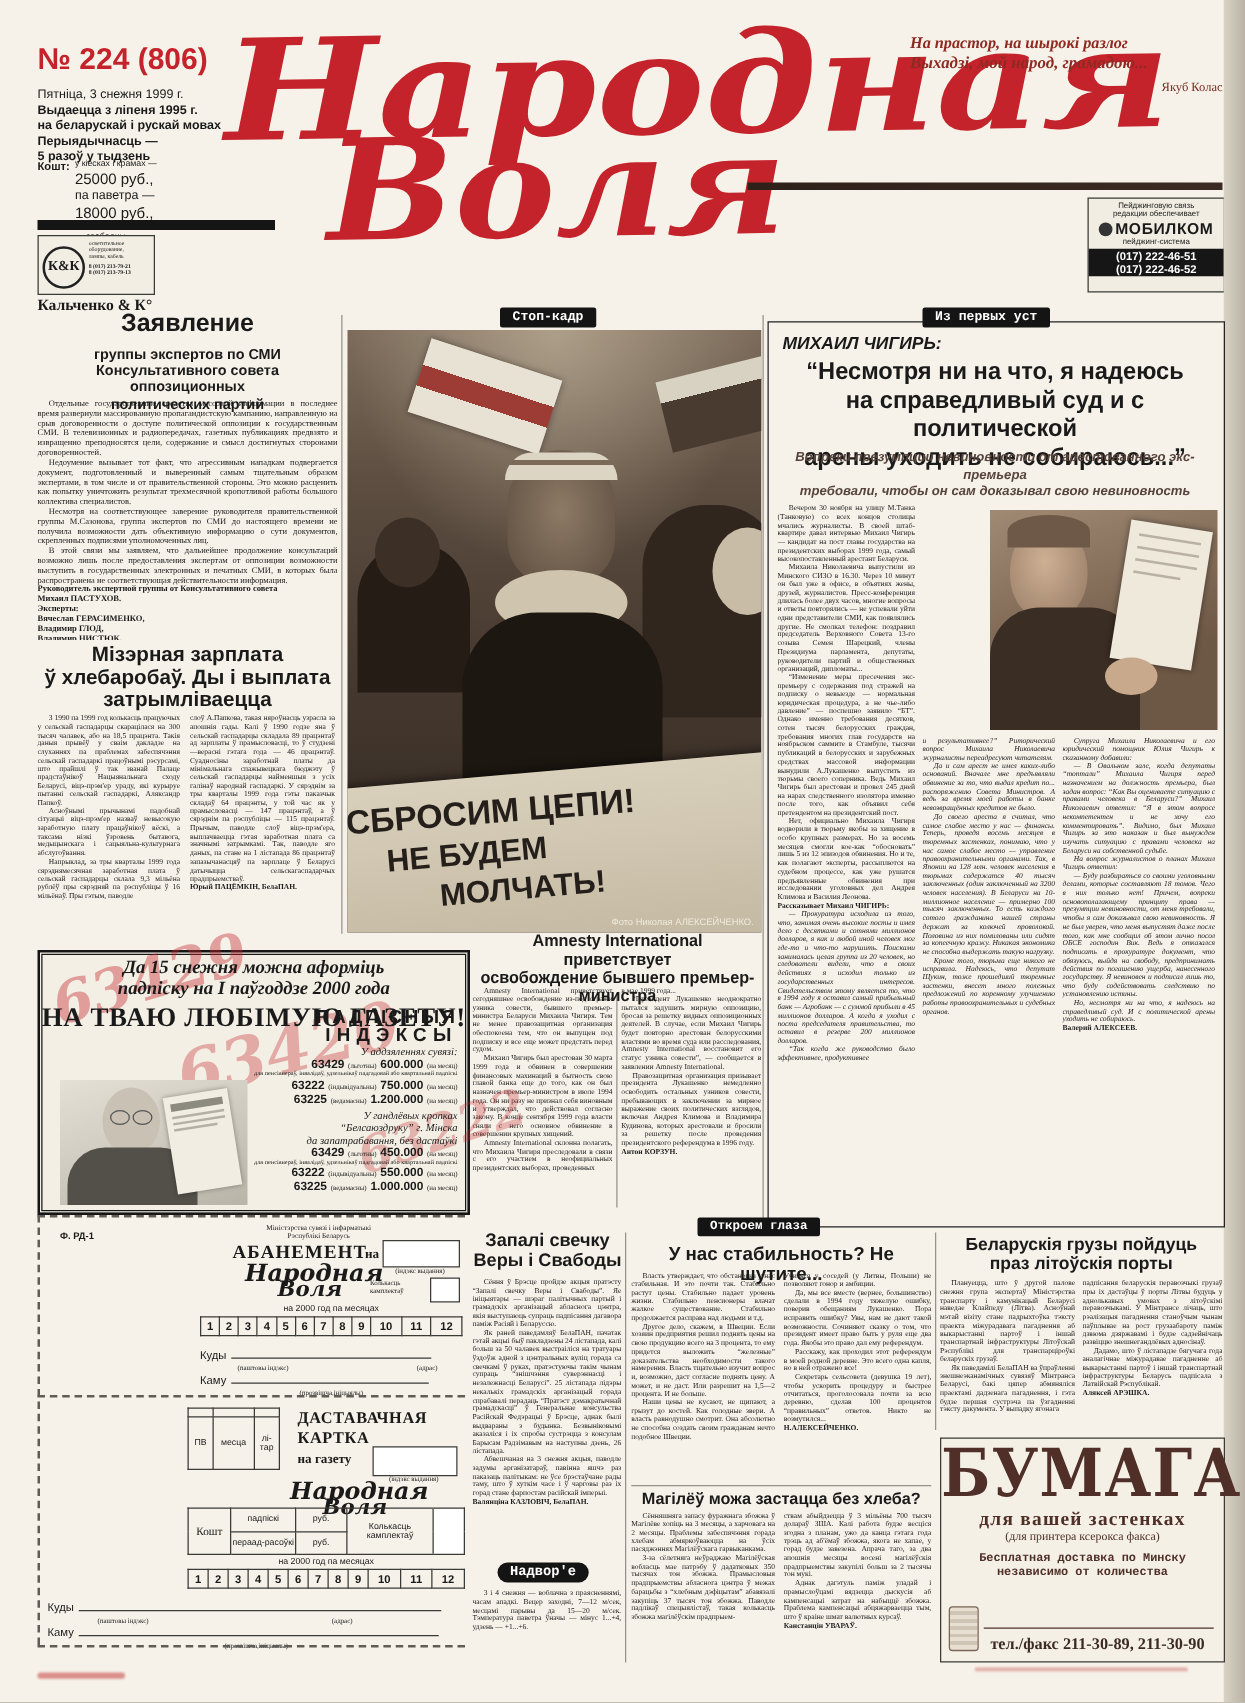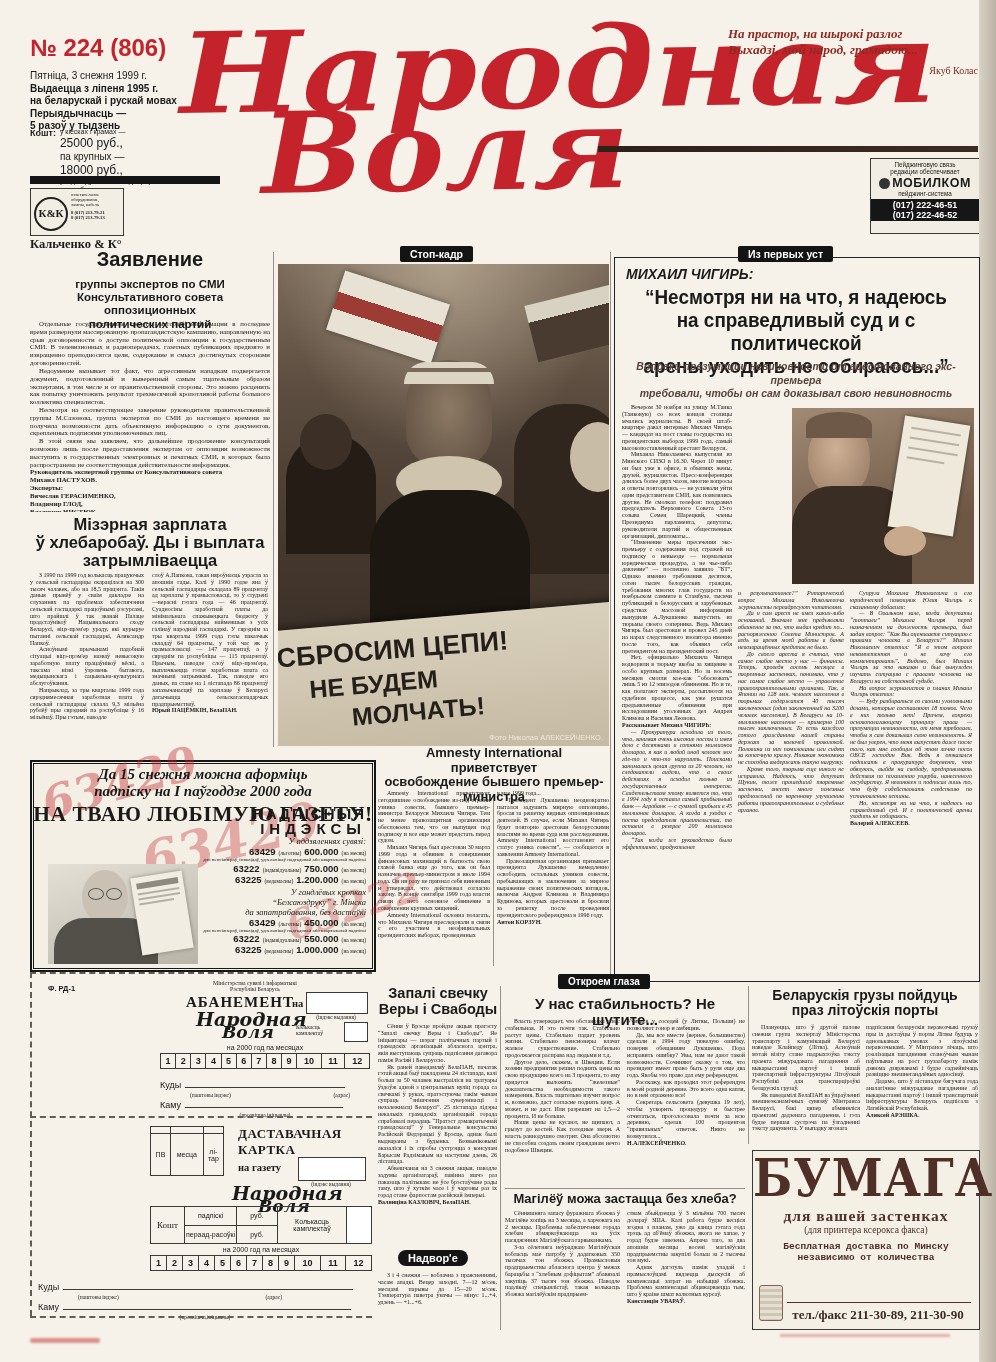--- a/index.html
+++ b/index.html
@@ -8,21 +8,21 @@
   .sans{font-family:"Liberation Sans",sans-serif}
   .b{font-weight:bold}.i{font-style:italic}
   .ctr{text-align:center}.r{text-align:right}
   .red{color:#c4232b}
   .col{overflow:hidden}
   .col p{margin:0;text-indent:9px;text-align:justify}
   .col p.noind{text-indent:0}
   .by{font-weight:bold;text-align:right;text-indent:0 !important}
   .bt{font-size:6px;line-height:1.13}
   .bt7{font-size:6.8px;line-height:1.15}
-  .label{background:#141414;color:#fff;font-family:Liberation Sans, sans-serif;font-weight:bold;text-align:center;padding:2px 10px;border-radius:2px}
+  .label{background:#141414;color:#fff;font-family:Liberation Mono, monospace;font-weight:bold;text-align:center;padding:2px 10px;border-radius:2px}
   .vr{background:#96928a;width:1px}.hr{background:#96928a;height:1px}
   .dash{border-top:2px dashed #5f5d56}.vdash{border-left:2px dashed #5f5d56}
   .script{font-family:"DejaVu Serif",serif;font-style:italic;font-weight:bold;white-space:nowrap}
   .hl{font-family:"Liberation Sans",sans-serif;font-weight:bold;line-height:1.08}
   .tiny{font-size:5.5px;line-height:1.1}
   .boxed{border:1px solid #3a3a36}
   table.frm{border-collapse:collapse}
   table.frm td{border:1px solid #3a3a36;font-family:"Liberation Sans",sans-serif;text-align:center;vertical-align:middle}
   .fline{border-bottom:1px solid #3a3a36}
   .idx-row{display:flex;align-items:baseline;justify-content:flex-end;gap:3px}
@@ -40,21 +40,21 @@
     <div class="b">на беларускай і рускай мовах</div>
     <div class="b">Перыядычнасць —</div>
     <div class="b">5 разоў у тыдзень</div>
   </div>
   <div class="abs sans" style="left:30px;top:128px;width:210px;font-size:7px;line-height:1.2">
     <div style="display:flex;gap:4px">
       <span class="b" style="font-size:9px">Кошт:</span>
       <span>
         <span style="display:block">у кіёсках і крамах —</span>
         <span style="display:block;font-size:12px">25000 руб.,</span>
-        <span style="display:block;font-size:10px">па крупных —</span>
+        <span style="display:block;font-size:10px">па паветра —</span>
         <span style="display:block;font-size:12px">18000 руб.,</span>
         <span style="display:block">у індывідуальных гандляроў</span>
         <span style="display:block">— свабодны.</span>
       </span>
     </div>
   </div>
   <div class="abs" style="left:30px;top:176px;width:190px;height:8px;background:#151515"></div>
 
   <div class="abs boxed" style="left:30px;top:188px;width:92px;height:46px;background:#f2eee4">
     <div class="abs" style="left:3px;top:8px;width:30px;height:30px;border:2px solid #222;border-radius:50%;text-align:center;line-height:28px;font-weight:bold;font-size:11px">К&amp;К</div>

